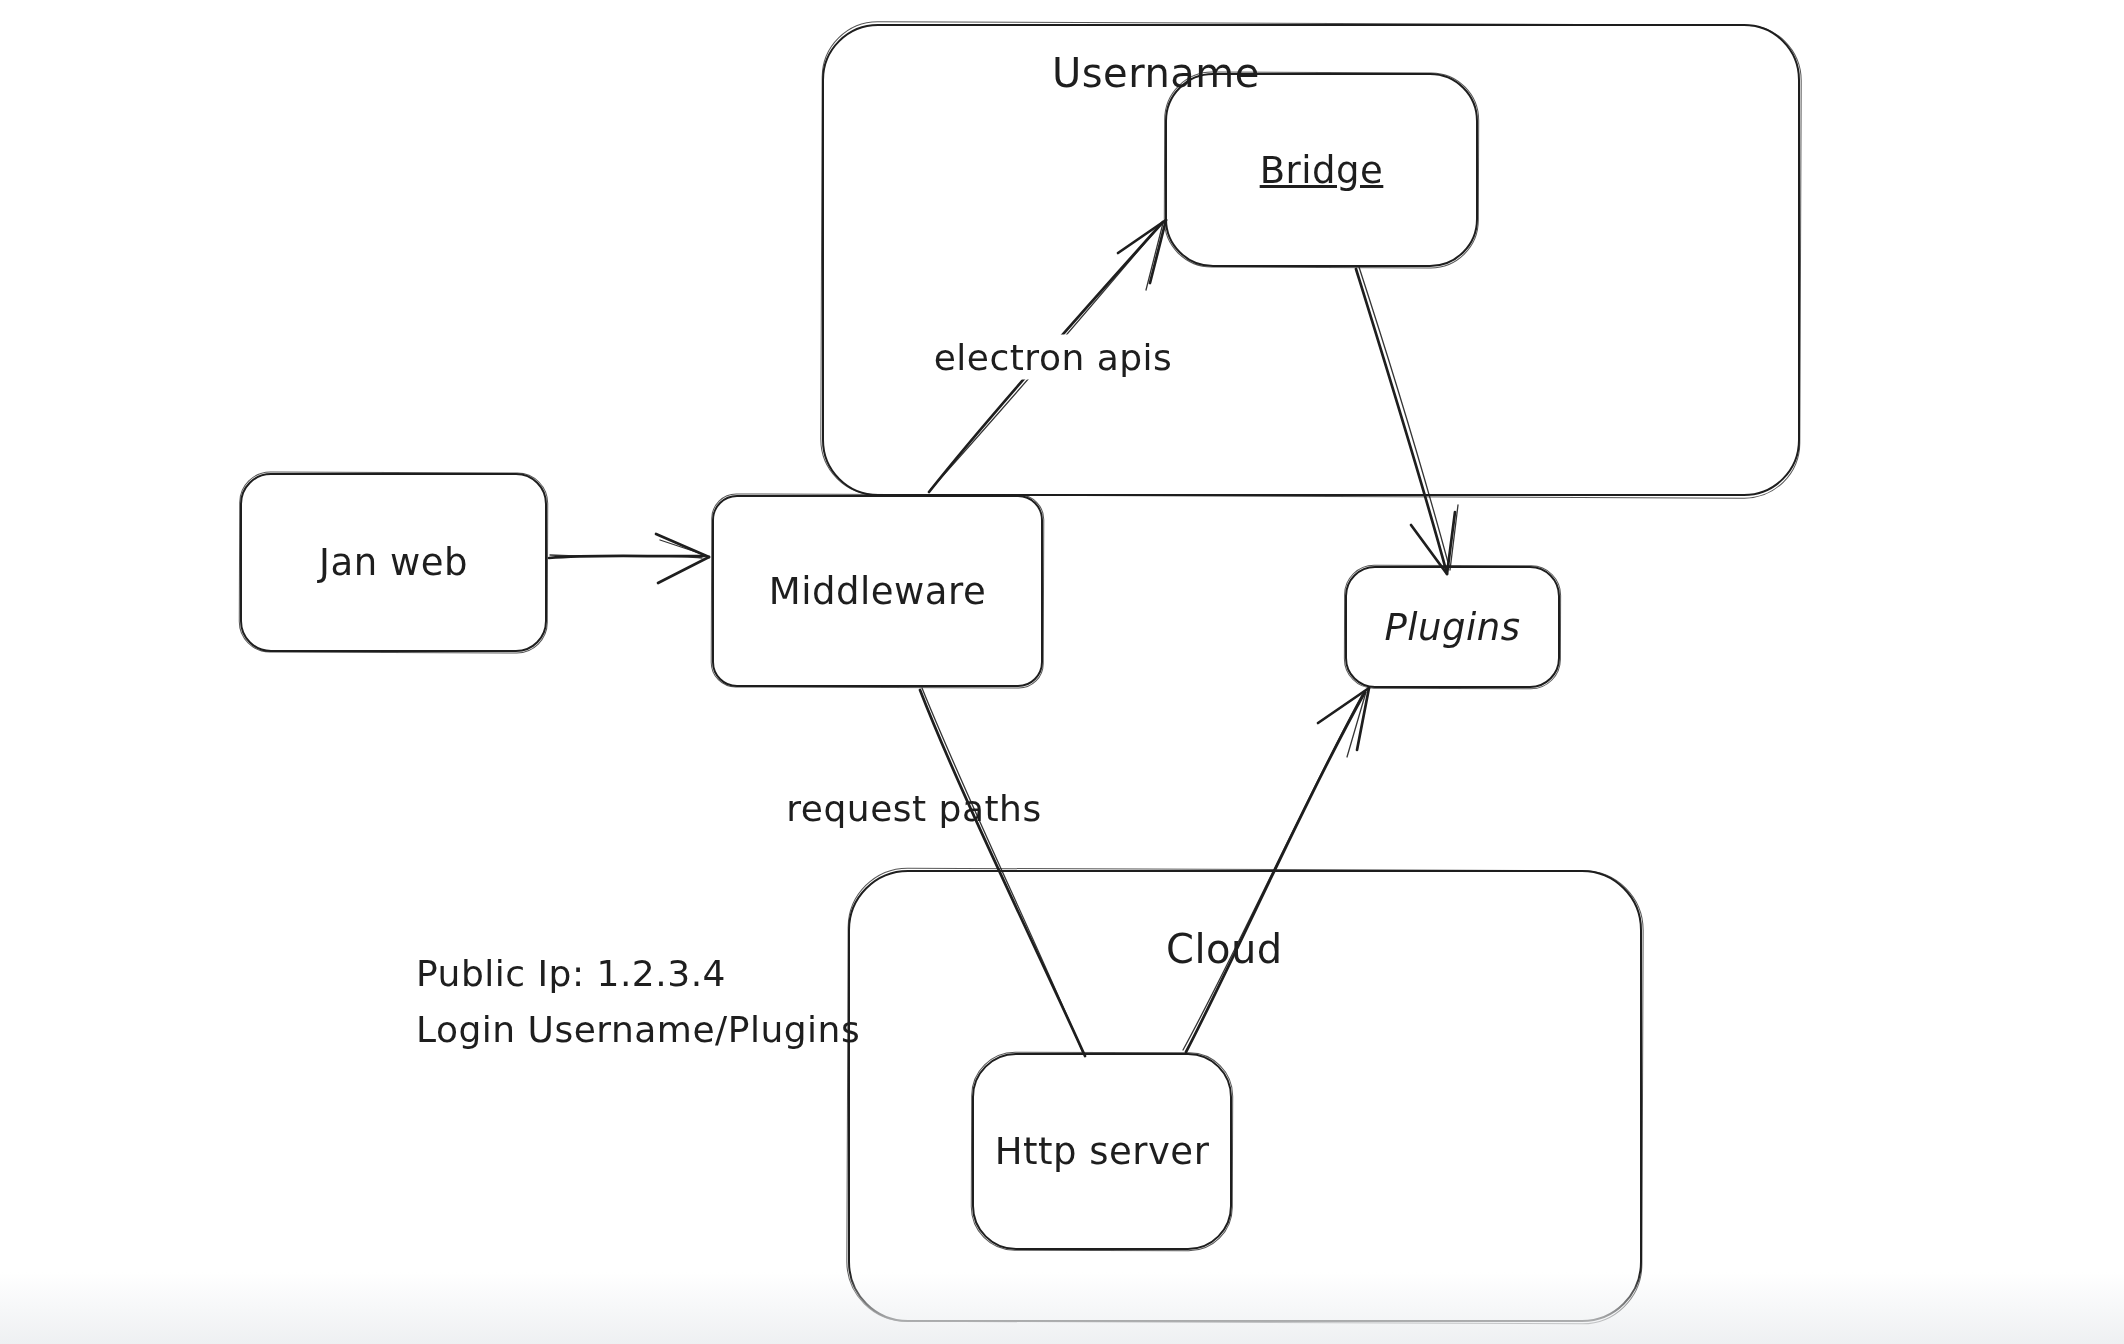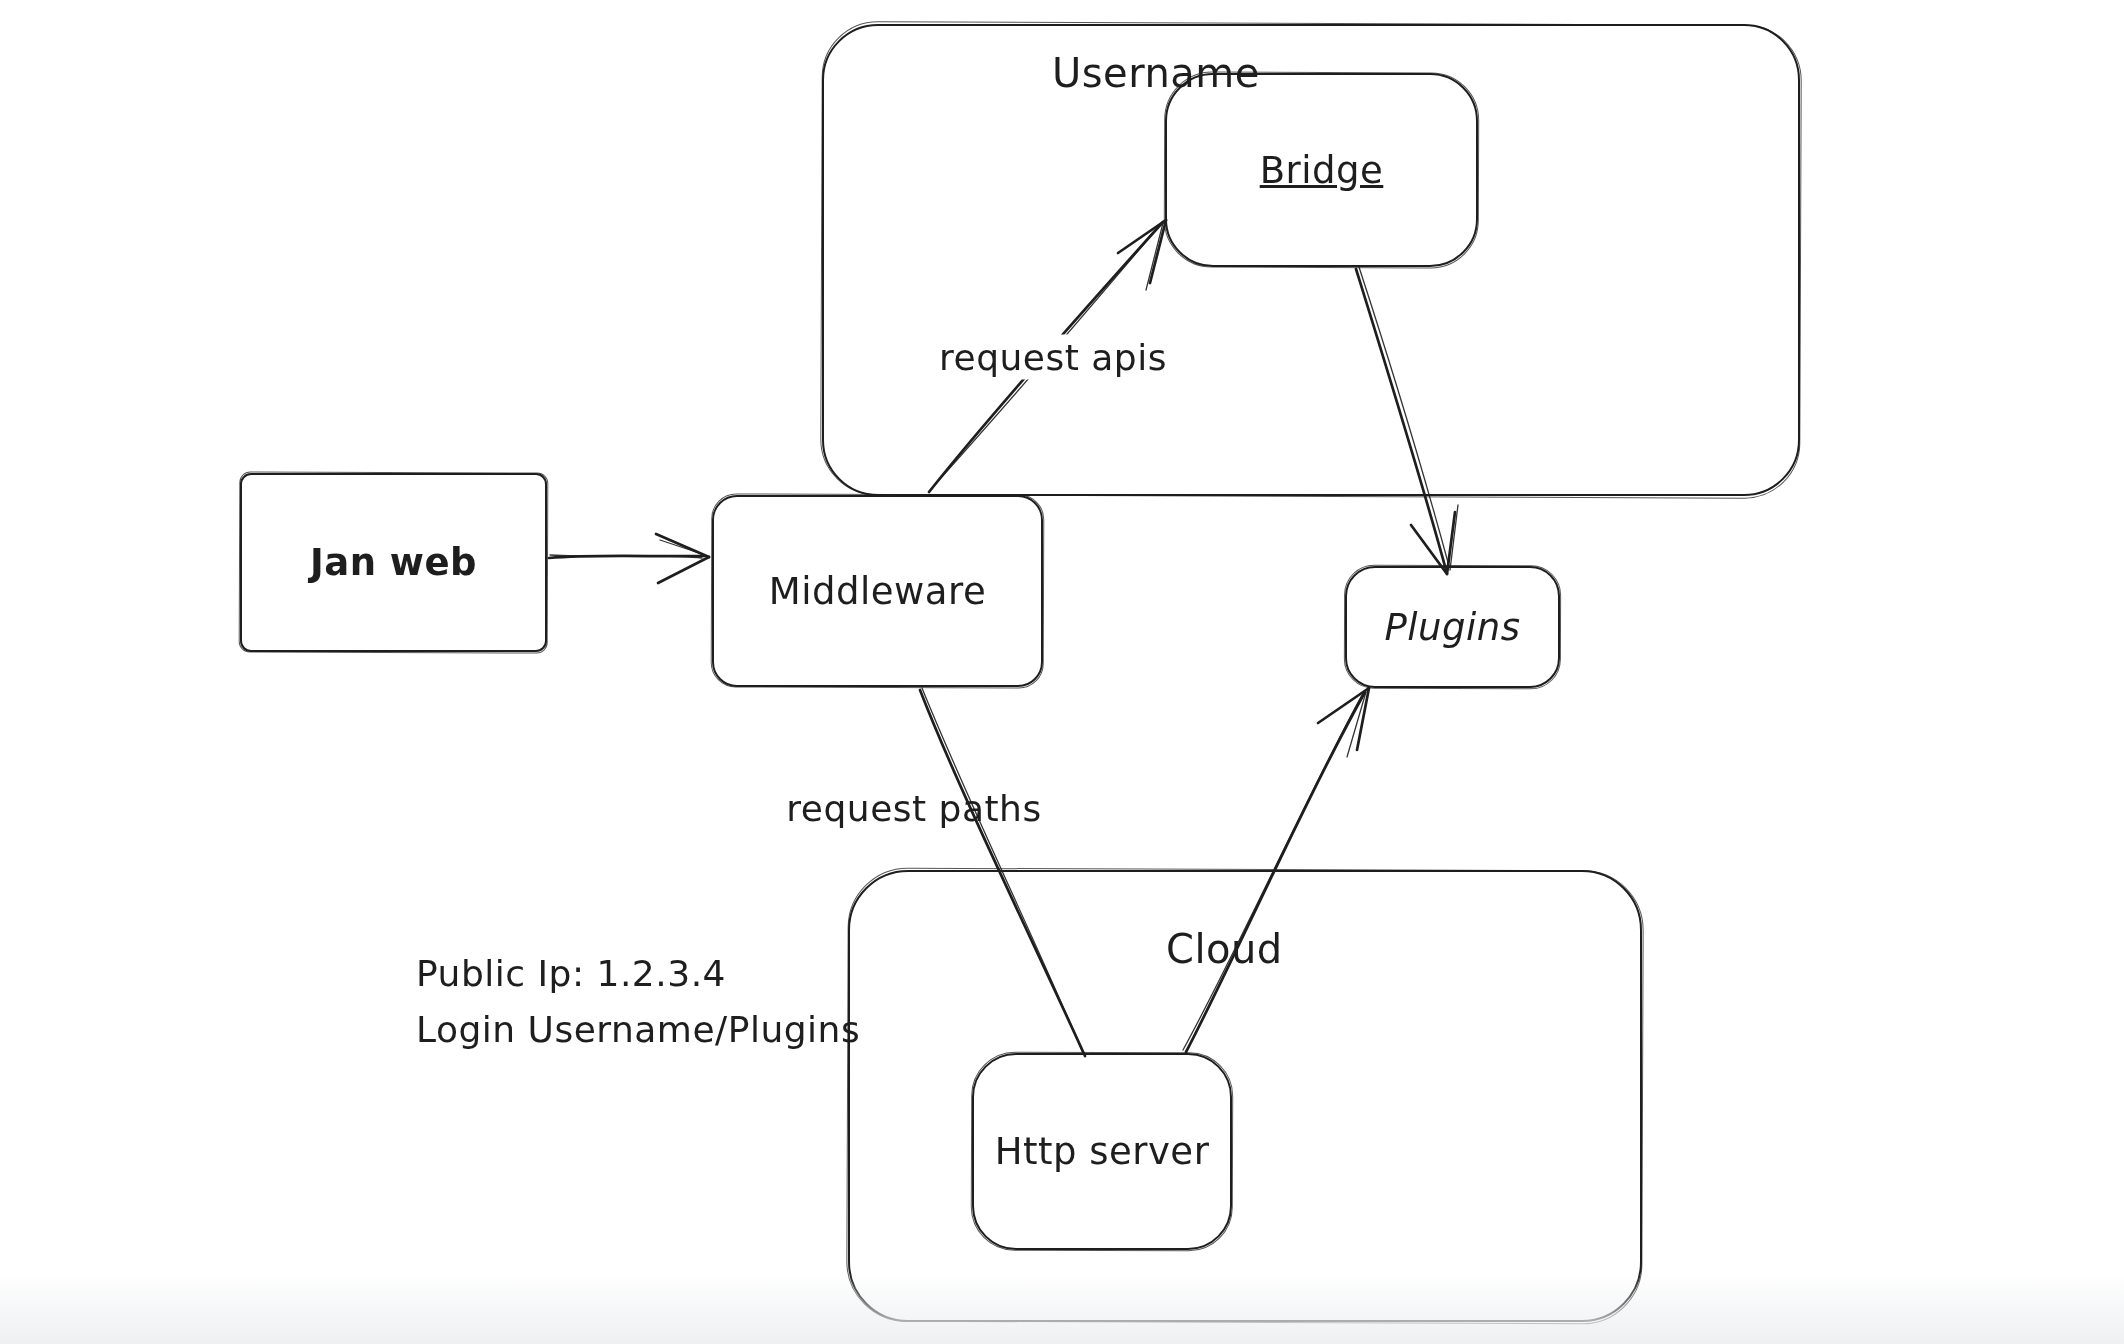--- a/index.html
+++ b/index.html
@@ -76,21 +76,21 @@
     position:absolute;left:0;bottom:0;
     width:100%;height:72px;
     background:linear-gradient(180deg, rgba(238,240,242,0) 0%, #eef0f2 100%);
     z-index:4;
     pointer-events:none;
   }
 
   
   .desktop   {left:822px; top:24px;  width:978px; height:472px; border-radius:56px;}
   .cloud     {left:848px; top:870px; width:794px; height:452px; border-radius:60px;}
-  .jan-web   {left:240px; top:473px; width:307px; height:179px; border-radius:11px;font-weight:bold;}
+  .jan-web   {left:240px; top:473px; width:307px; height:179px; border-radius:31px;}
   .middleware{left:712px; top:495px; width:331px; height:192px; border-radius:25px;}
   .bridge    {left:1165px;top:73px;  width:313px; height:194px; border-radius:48px;text-decoration:underline;}
   .plugins   {left:1345px;top:566px; width:215px; height:122px; border-radius:30px;font-style:italic;}
   .http-server{left:972px;top:1053px;width:260px; height:197px; border-radius:44px;}
 
   .desktop-label{left:1052px;top:50px;}
   .cloud-label{left:1166px;top:926px;}
   .label-electron{left:1053px;top:357px;}
   .label-request{left:892px;top:808px;margin-left:22px;}
 </style>
@@ -154,21 +154,21 @@
   <div class="shape node bridge">
     <span>Bridge</span>
   </div>
   <div class="shape node plugins">
     <span>Plugins</span>
   </div>
   <div class="shape node http-server">
     <span>Http server</span>
   </div>
 
-  <span class="edge-label masked label-electron">request apis</span>
+  <span class="edge-label masked label-electron">electron apis</span>
   <span class="edge-label label-request">request paths</span>
 
   <div class="annotation">
     <div>Public Ip: 1.2.3.4</div>
     <div>Login Username/Plugins</div>
   </div>
 
   <div class="bottom-fade"></div>
 </div>
 

